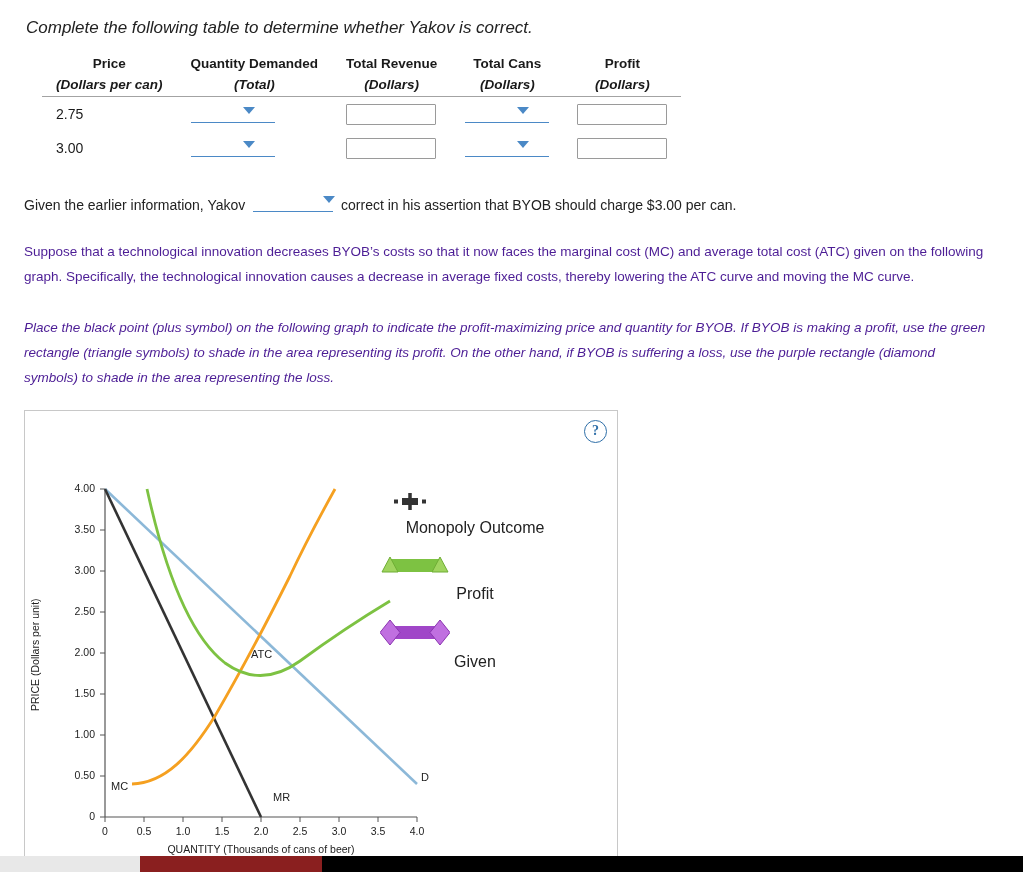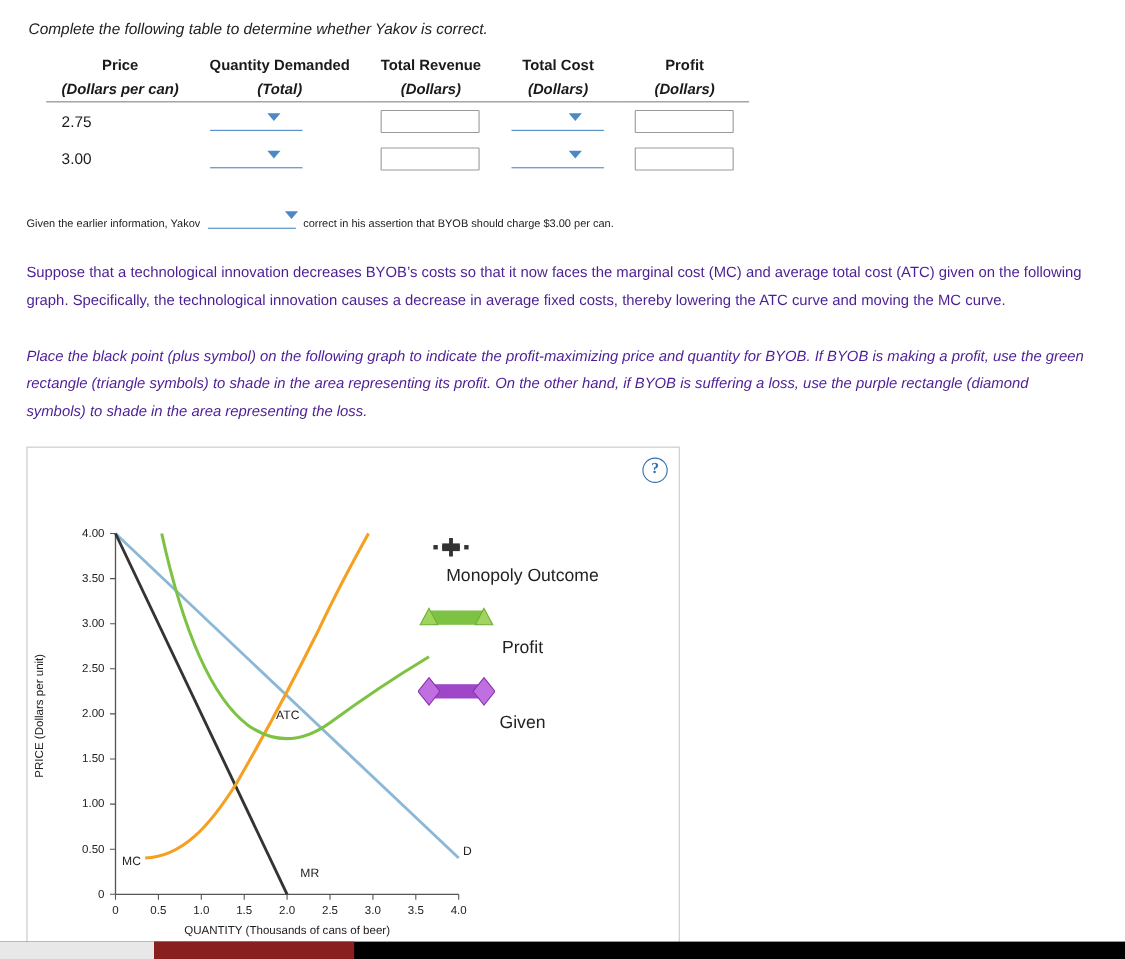--- a/index.html
+++ b/index.html
@@ -3,21 +3,21 @@
 <meta charset="utf-8">
 <style>
   html,body{margin:0;padding:0;}
   body{
     width:1023px;height:872px;background:#ffffff;
     font-family:"Liberation Sans", sans-serif;
     color:#1a1a1a;overflow:hidden;position:relative;
   }
   .wrap{padding:18px 24px 0 24px;box-sizing:border-box;}
   .intro{
-    font-style:italic;font-size:14px;color:#222;margin:0 0 16px 2px;
+    font-style:italic;font-size:17px;color:#222;margin:0 0 16px 2px;
   }
   
   table.qtable{border-collapse:collapse;margin:0 0 0 18px;}
   table.qtable th{
     font-size:13.5px;font-weight:bold;padding:2px 14px 0 14px;text-align:center;
     font-family:"Liberation Sans", sans-serif;
     margin-top:42px;
   }
   table.qtable th .sub{
     display:block;font-style:italic;font-weight:bold;font-size:13.5px;padding-top:4px;padding-bottom:4px;
@@ -36,21 +36,21 @@
     position:absolute;right:20px;top:2px;width:0;height:0;
     border-left:6px solid transparent;border-right:6px solid transparent;
     border-top:7px solid #4b89c6;
   }
   .txtbox{
     display:inline-block;width:88px;height:19px;border:1px solid #9a9a9a;
     background:#fff;vertical-align:middle;border-radius:1px;
   }
   
   .sentence{
-    font-size:10px;margin:30px 0 0 0;color:#222;
+    font-size:14px;margin:30px 0 0 0;color:#222;
   }
   .inline-dd{
     display:inline-block;width:80px;border-bottom:1.5px solid #4b89c6;height:16px;
     position:relative;margin:0 4px -2px 4px;
   }
   .inline-dd .caret{
     position:absolute;right:-2px;top:1px;width:0;height:0;
     border-left:6px solid transparent;border-right:6px solid transparent;
     border-top:7px solid #4b89c6;
   }
@@ -87,21 +87,21 @@
 <div class="wrap">
 
   <div class="intro">Complete the following table to determine whether Yakov is correct.</div>
 
   <table class="qtable">
     <thead>
       <tr class="head-row">
         <th>Price</th>
         <th>Quantity Demanded</th>
         <th>Total Revenue</th>
-        <th>Total Cost</th>
+        <th>Total Cans</th>
         <th>Profit</th>
       </tr>
       <tr class="sub-row">
         <th>
             <span class="sub">(Dollars per can)</span>
           </th>
         <th>
             <span class="sub">(Total)</span>
           </th>
         <th>

